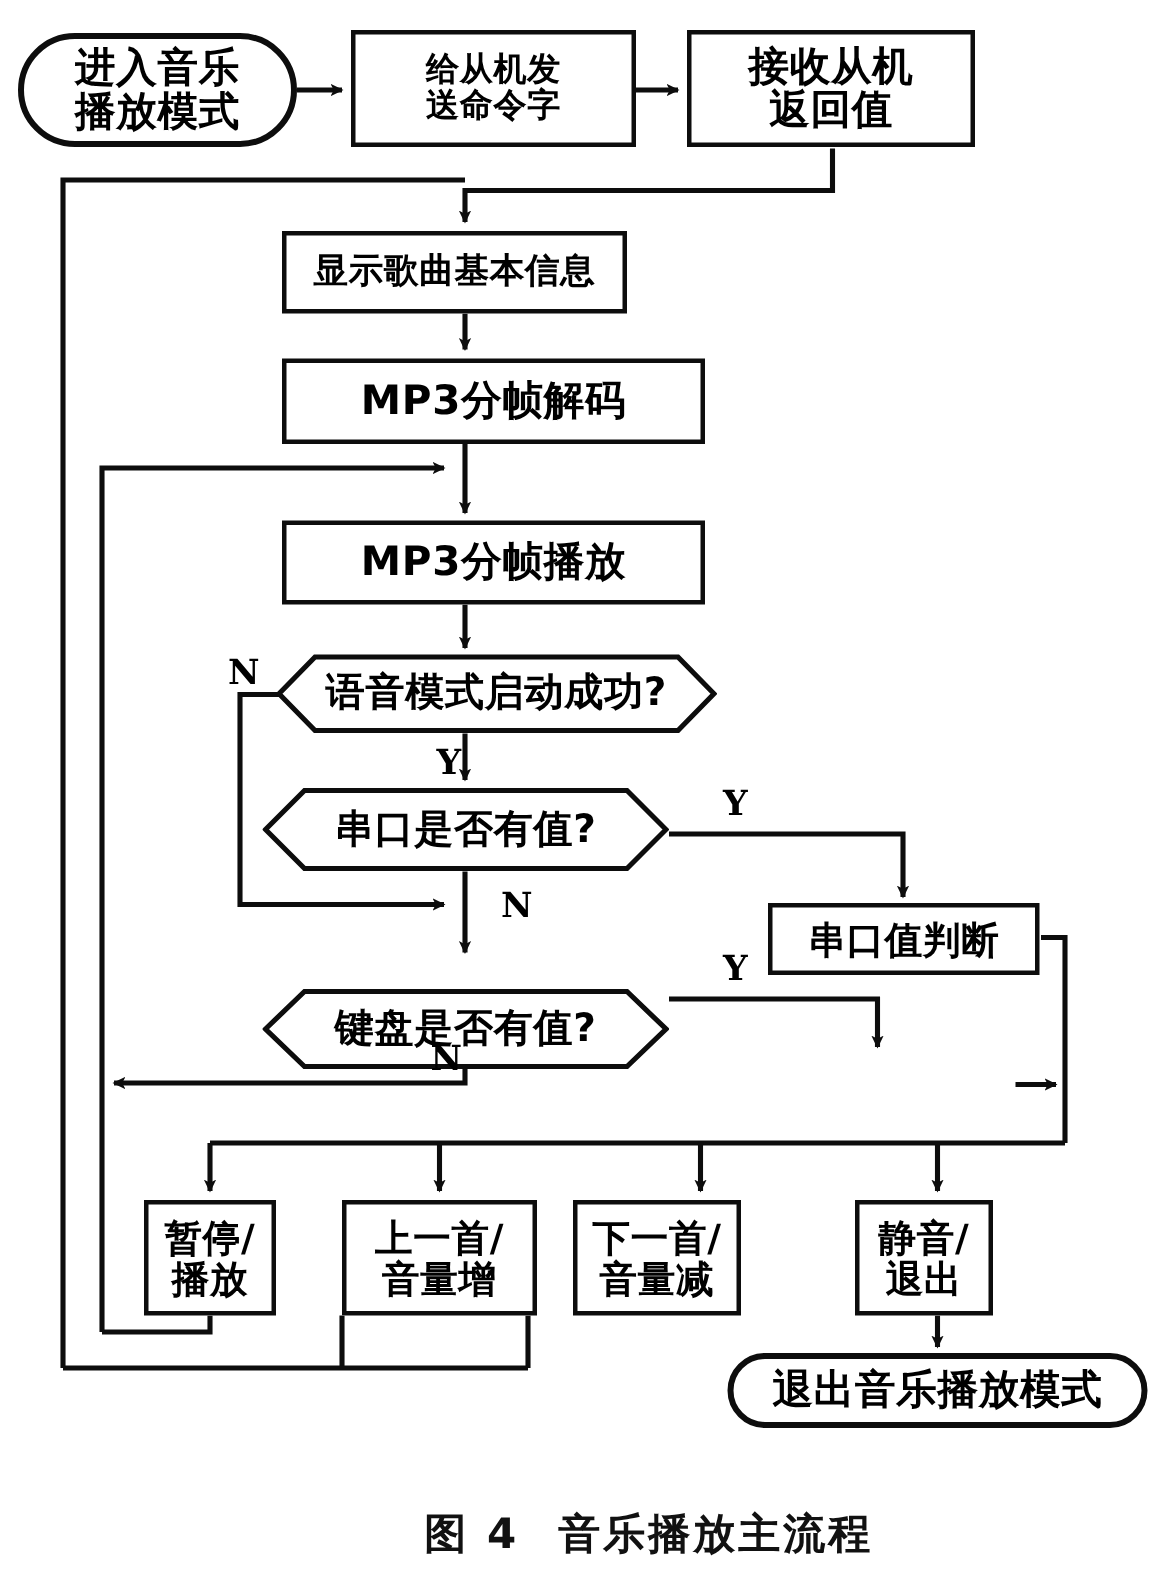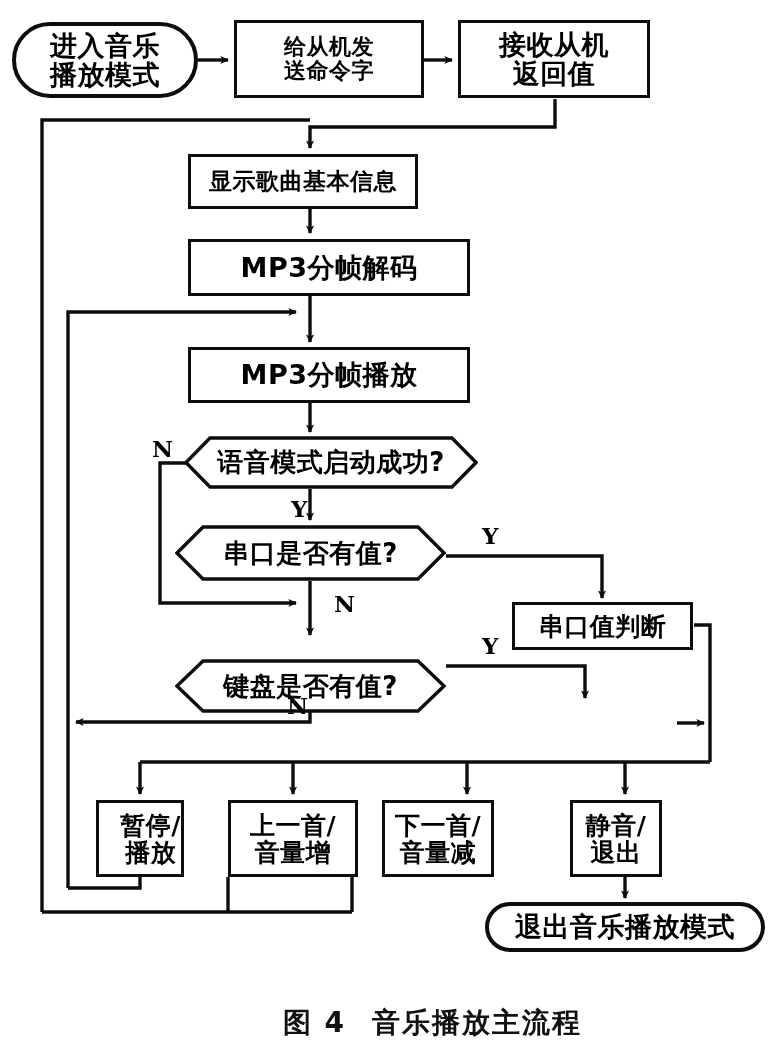--- a/index.html
+++ b/index.html
@@ -200,21 +200,21 @@
       <polygon points="2,27 28,2 243,2 269,27 243,52 28,52" fill="#ffffff" stroke="#0d0d0d" stroke-width="3.4" vector-effect="non-scaling-stroke"></polygon>
     </svg>
     <span class="hextext">键盘是否有值?</span>
   </div>
 
   <div class="node proc cn" style="left:512px; top:602px; width:181px; height:48px; font-size:25px;">
     <span>串口值判断</span>
   </div>
 
 
-  <div class="node proc cn" style="left:96px; top:800px; width:88px; height:77px; font-size:25px;justify-content:flex-end;">
+  <div class="node proc cn" style="left:96px; top:800px; width:88px; height:77px; font-size:25px;">
     <span style="white-space:pre-line;">暂停/
 播放</span>
   </div>
 
   <div class="node proc cn" style="left:228px; top:800px; width:130px; height:77px; font-size:25px;">
     <span style="white-space:pre-line;">上一首/
 音量增</span>
   </div>
 
   <div class="node proc cn" style="left:382px; top:800px; width:112px; height:77px; font-size:25px;">

